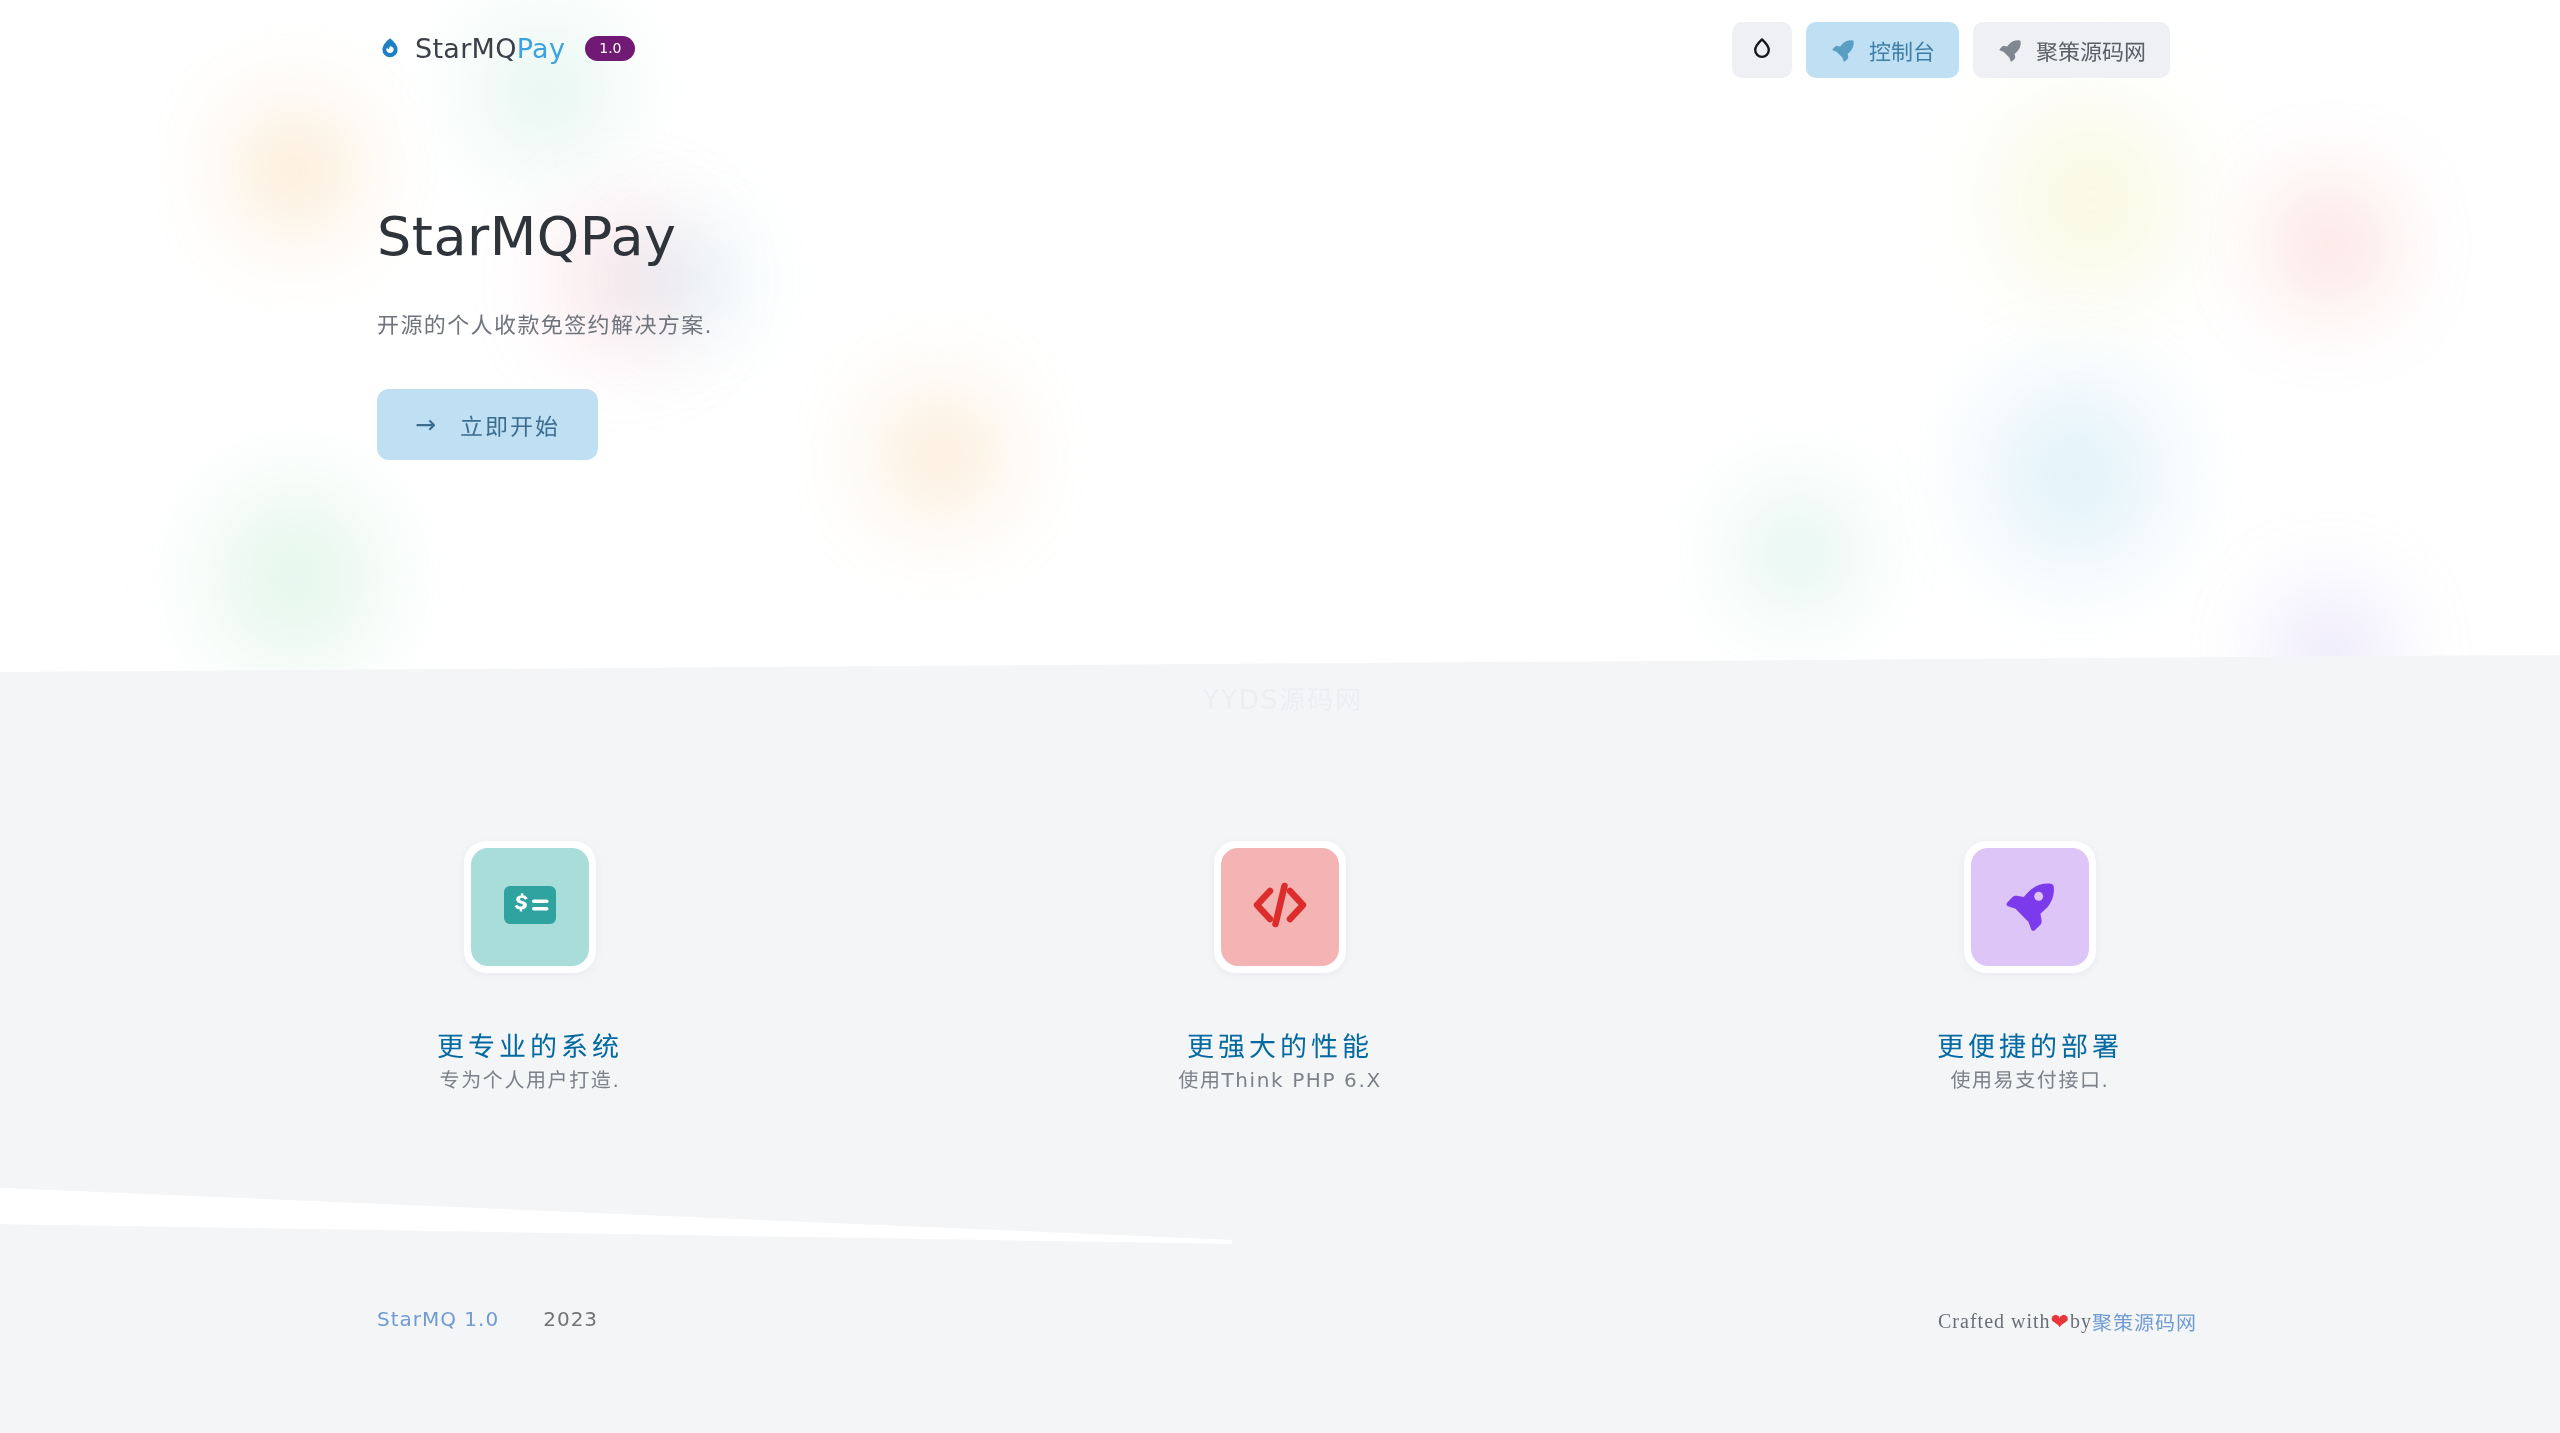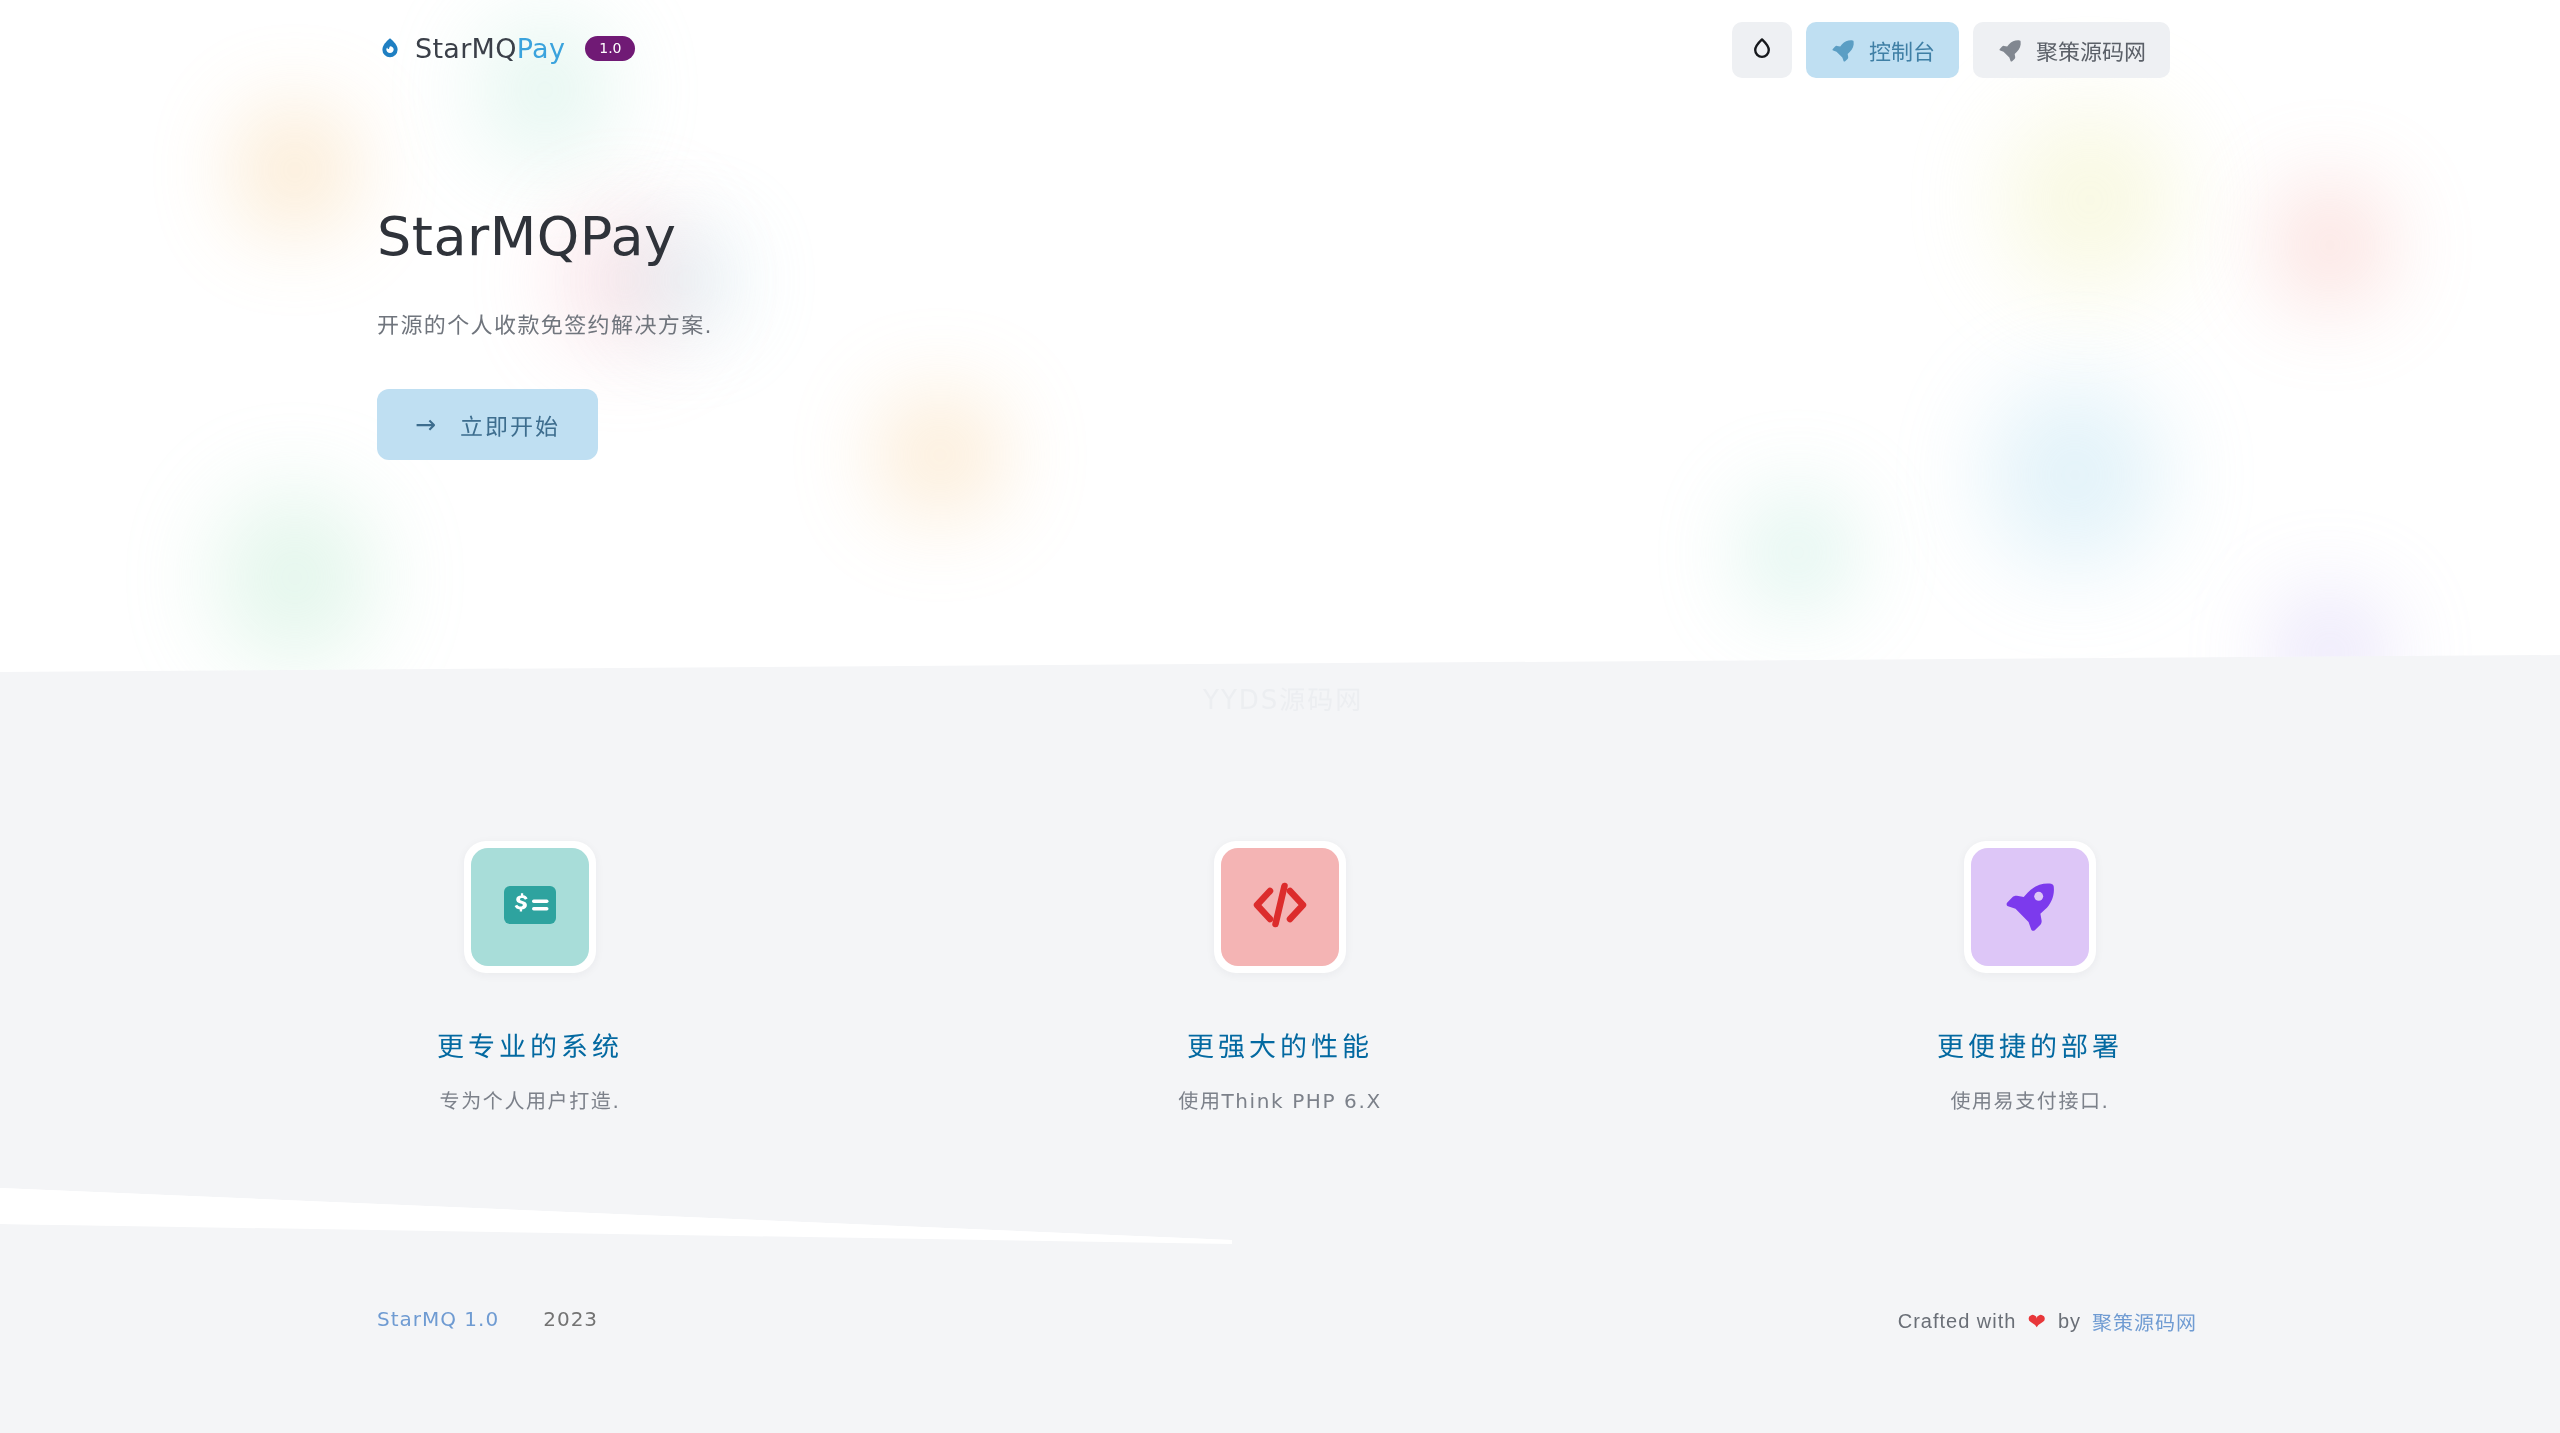--- a/index.html
+++ b/index.html
@@ -214,21 +214,20 @@
     justify-content: center;
   }
   .feature-title {
     margin-top: 52px;
     font-size: 27px;
     color: #0369a1;
     letter-spacing: 4px;
     font-family: "DejaVu Sans", sans-serif;
   }
   .feature-desc {
-    margin-top: 21px;
     font-size: 20px;
     color: #7c818a;
     letter-spacing: 1.6px;
     font-family: "DejaVu Sans", sans-serif;
   }
 
   
   .wedge {
     position: absolute;
     left: 0;
@@ -260,25 +259,25 @@
     font-family: "DejaVu Sans", sans-serif;
   }
   .footer-link { color: #6f9bd2; text-decoration: none; cursor: pointer; }
   .footer-year { color: #737373; }
   .footer-right {
     position: absolute;
     right: 363px;
     top: 17px;
     display: flex;
     align-items: center;
-    gap: 11px;
+    gap: 0;
     font-size: 20px;
     color: #6a6f77;
     letter-spacing: 1px;
-    font-family: Liberation Sans, sans-serif;
+    font-family: Liberation Serif, serif;
   }
   .heart { color: #e8373a; font-size: 22px; line-height: 1; }
   .credit-link { color: #6f9bd2; text-decoration: none; cursor: pointer; }
 </style>
 </head>
 <body>
 
 <div class="page">
 
   <section class="hero">

